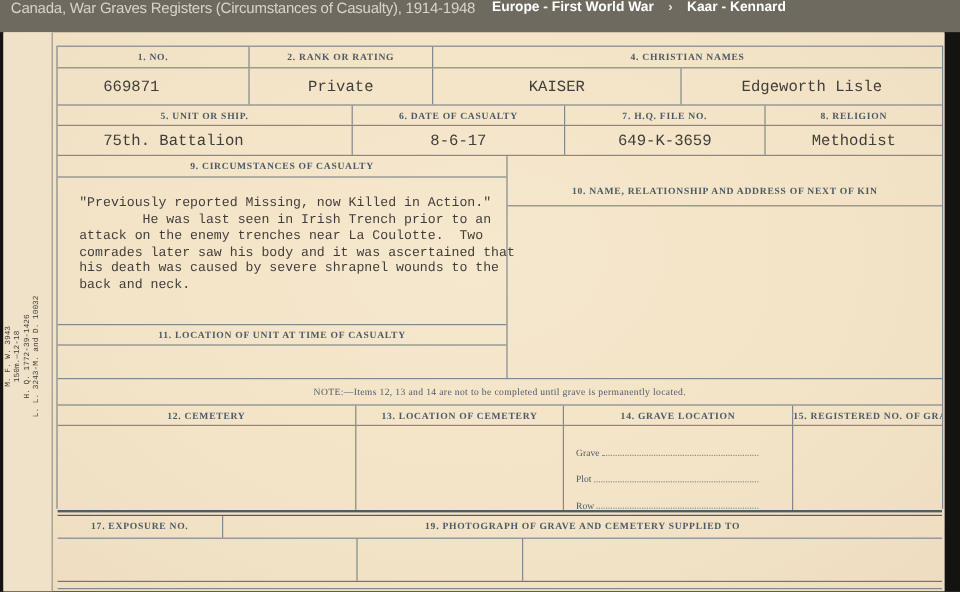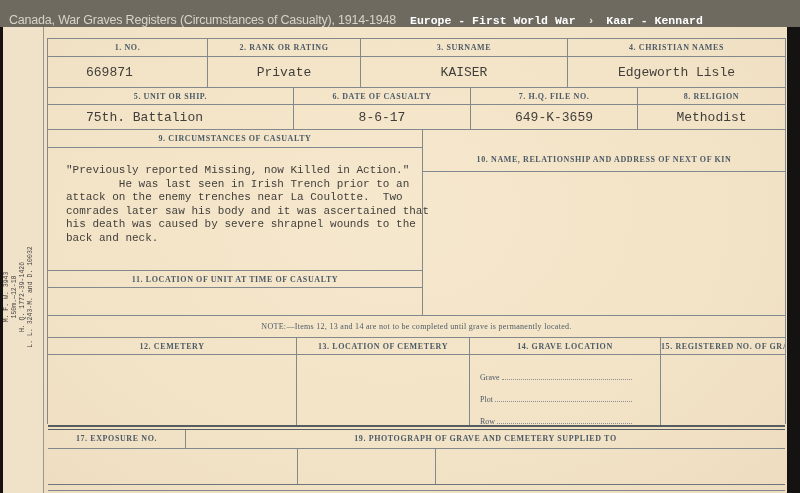--- a/index.html
+++ b/index.html
@@ -2,23 +2,23 @@
 <html><head>
 <meta charset="utf-8">
 <style>
   * { margin:0; padding:0; box-sizing:border-box; }
   html,body { width:800px; height:493px; overflow:hidden; background:#181715; }
   body { font-family:"Liberation Sans", sans-serif; }
   .app { position:relative; width:800px; height:493px; background:#181715; overflow:hidden; }
 
   
   .topbar { position:absolute; top:0; left:0; width:800px; height:27px; background:#6e6a60;
-            display:flex; align-items:flex-end; padding:0 9px; }
+            display:flex; align-items:flex-start; padding:0 9px; }
   .topbar-title { color:#d8d4c9; font-size:12.5px; letter-spacing:-0.2px; white-space:nowrap; }
-  .crumbs { display:flex; align-items:center; margin-left:14px; gap:12px;font-family:Liberation Mono, monospace; }
+  .crumbs { display:flex; align-items:center; margin-left:14px; gap:12px; }
   .crumb { color:#ffffff; font-weight:bold; font-size:11.5px; white-space:nowrap; cursor:pointer; }
   .crumb-sep { color:#e8e5dd; font-size:11px; font-weight:bold; }
 
   
   .canvas { position:absolute; left:0; top:27px; width:800px; height:466px; background:#141312; }
   .paper { position:absolute; left:3px; top:0; width:784px; height:466px;
            background:#f4e5ca;
            background-image:radial-gradient(ellipse at 50% 40%, #f6e8cd 0%, #f2e2c5 70%, #eddcc0 100%); }
   .margin-strip { position:absolute; left:0; top:0; bottom:0; width:41px; background:#f0e2c9;
                   border-right:1px solid #9b978b; }
@@ -99,21 +99,20 @@
 150m.—12-18
 H. Q. 1772-39-1426
 L. L. 3243-M. and D. 10032</div>
       </div>
 
       <div class="form">
 
         <div class="row r1h">
           <div class="cell w160 lbl">1.  NO.</div>
           <div class="cell w153 lbl">2.  RANK OR RATING</div>
-          <div class="cell w207 lbl">3.  SURNAME</div>
           <div class="cell fx lbl">4.  CHRISTIAN NAMES</div>
         </div>
 
         <div class="row r1v">
           <div class="cell w160 vcell left type">669871</div>
           <div class="cell w153 vcell type">Private</div>
           <div class="cell w207 vcell type">KAISER</div>
           <div class="cell fx vcell type">Edgeworth Lisle</div>
         </div>
 

